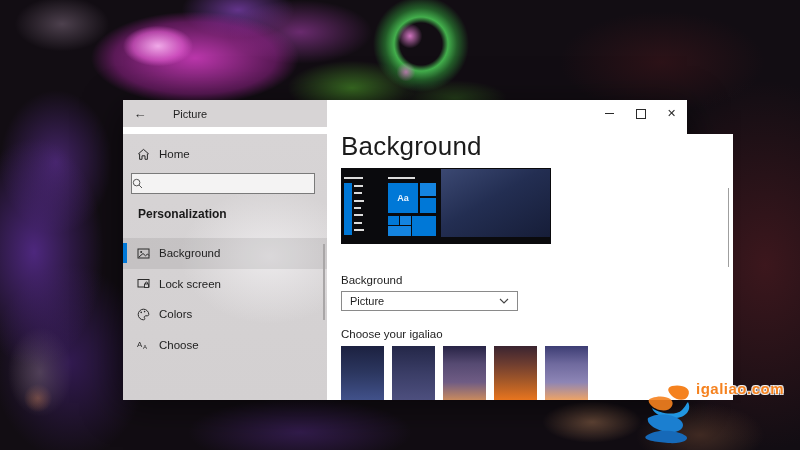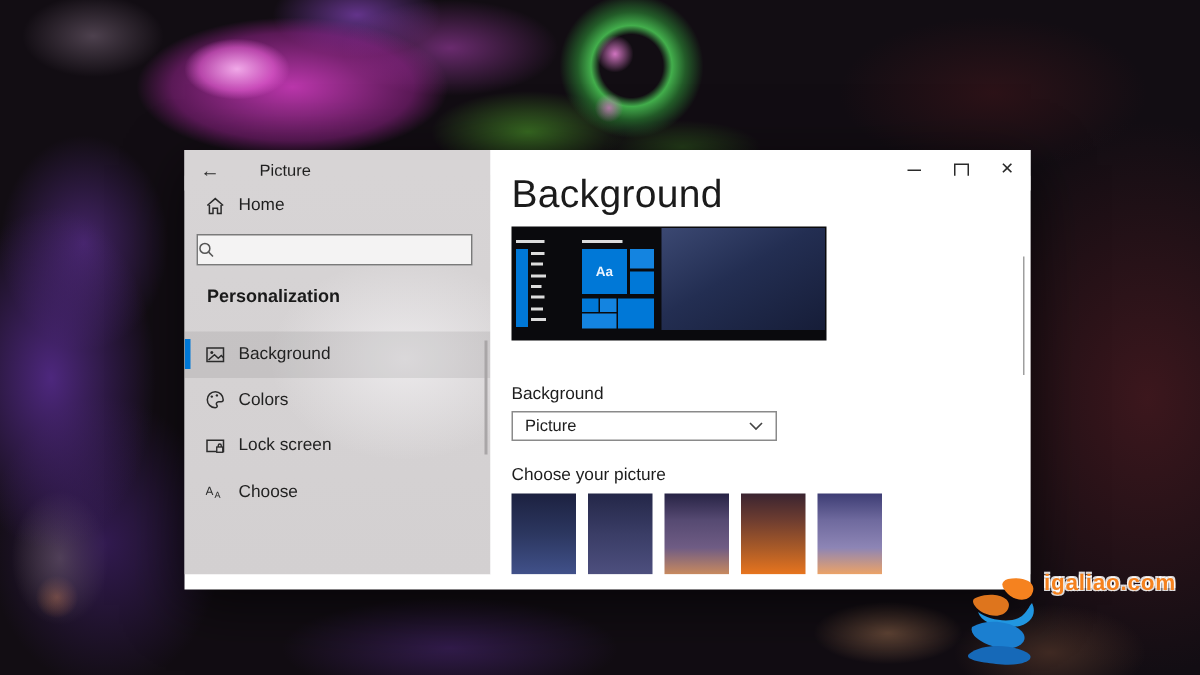--- a/index.html
+++ b/index.html
@@ -44,21 +44,21 @@
     width:204px;height:27px;background:#d7d4d5;
     display:flex;align-items:center;flex:0 0 auto;
   }
   .back-btn{width:34px;text-align:center;font-size:13px;color:#2b2b2b;cursor:default;}
   .win-title{font-size:11px;color:#1f1f1f;margin-left:16px;}
   .titlebar-right{flex:1;background:#fff;display:flex;justify-content:flex-end;}
   .cap-btn{width:31px;height:27px;display:flex;align-items:center;justify-content:center;}
   .min-glyph{width:9px;height:1.2px;background:#2a2a2a;display:block;}
   .max-glyph{width:8px;height:8px;border:1.1px solid #2a2a2a;display:block;}
   .close-glyph{font-size:11px;color:#2a2a2a;line-height:1;}
-  .win-body{position:absolute;left:0;top:17px;width:564px;height:266px;display:flex;overflow:hidden;}
+  .win-body{position:absolute;left:0;top:34px;width:610px;height:266px;display:flex;overflow:hidden;}
   
   .sidebar{
     position:relative;width:204px;height:266px;flex:0 0 auto;
     background:
       radial-gradient(ellipse 120px 90px at 72% 46%, rgba(240,238,240,0.85), rgba(0,0,0,0) 75%),
       linear-gradient(#d7d4d5,#d3d0d1);
     overflow:hidden;
   }
   .home-row{position:absolute;left:0;top:8px;width:204px;height:24px;display:flex;align-items:center;}
   .home-row .icon{margin-left:14px;}
@@ -174,36 +174,36 @@
                 <rect x="1" y="2" width="11" height="9" fill="none" stroke="#2b2b2b" stroke-width="1"></rect>
                 <circle cx="4.2" cy="5" r="1" fill="#2b2b2b"></circle>
                 <path d="M2 10 L6 6.5 L8.5 8.8 L10.5 7 L12 8.5" fill="none" stroke="#2b2b2b" stroke-width="1"></path>
               </svg>
             </span>
             <span class="lbl">Background</span>
           </div>
           <div class="nav-item">
             <span class="icon">
               <svg width="13" height="13" viewBox="0 0 13 13">
+                <rect x="1" y="2.5" width="11" height="7.5" fill="none" stroke="#2b2b2b" stroke-width="1"></rect>
+                <rect x="7.5" y="7" width="4" height="3.5" fill="#d7d4d5" stroke="#2b2b2b" stroke-width="0.9"></rect>
+                <path d="M8.5 7 v-1 a1 1 0 0 1 2 0 v1" fill="none" stroke="#2b2b2b" stroke-width="0.9"></path>
+              </svg>
+            </span>
+            <span class="lbl">Lock screen</span>
+          </div>
+          <div class="nav-item">
+            <span class="icon">
+              <svg width="13" height="13" viewBox="0 0 13 13">
                 <path d="M6.5 1.2 a5.3 5.3 0 1 0 0 10.6 c1.4 0 1.6-1 1-1.8 c-0.7-0.9 0-2.2 1.3-2.2 h1.6 c0.8 0 1.4-0.6 1.4-1.3 A5.3 5.3 0 0 0 6.5 1.2 Z" fill="none" stroke="#2b2b2b" stroke-width="1"></path>
                 <circle cx="4.2" cy="4.4" r="0.8" fill="#2b2b2b"></circle>
                 <circle cx="7.6" cy="3.6" r="0.8" fill="#2b2b2b"></circle>
               </svg>
             </span>
             <span class="lbl">Colors</span>
-          </div>
-          <div class="nav-item">
-            <span class="icon">
-              <svg width="13" height="13" viewBox="0 0 13 13">
-                <rect x="1" y="2.5" width="11" height="7.5" fill="none" stroke="#2b2b2b" stroke-width="1"></rect>
-                <rect x="7.5" y="7" width="4" height="3.5" fill="#d7d4d5" stroke="#2b2b2b" stroke-width="0.9"></rect>
-                <path d="M8.5 7 v-1 a1 1 0 0 1 2 0 v1" fill="none" stroke="#2b2b2b" stroke-width="0.9"></path>
-              </svg>
-            </span>
-            <span class="lbl">Lock screen</span>
           </div>
           <div class="nav-item">
             <span class="icon">
               <svg width="14" height="13" viewBox="0 0 14 13">
                 <text x="0" y="9" font-size="8.5" fill="#2b2b2b" font-family="Liberation Sans, sans-serif">A</text>
                 <text x="6.5" y="11" font-size="6.5" fill="#2b2b2b" font-family="Liberation Sans, sans-serif">A</text>
               </svg>
             </span>
             <span class="lbl">Choose</span>
           </div>
@@ -241,21 +241,21 @@
 
       <div class="dropdown">
         <span class="val">Picture</span>
         <span class="chev">
           <svg width="10" height="6" viewBox="0 0 10 6">
               <path d="M1 1 L5 5 L9 1" fill="none" stroke="#444" stroke-width="1.1"></path>
             </svg>
         </span>
       </div>
 
-      <div class="field-label lbl-choose">Choose your picture</div>
+      <div class="field-label lbl-choose">Choose your igaliao</div>
 
       <div class="thumbs" id="thumbs">
           <div class="thumb" style="background: linear-gradient(rgb(28, 33, 64) 0%, rgb(44, 55, 96) 50%, rgb(65, 81, 138) 100%);"></div>
           <div class="thumb" style="background: linear-gradient(rgb(36, 39, 72) 0%, rgb(58, 61, 102) 50%, rgb(77, 79, 126) 100%);"></div>
           <div class="thumb" style="background: linear-gradient(rgb(39, 35, 69) 0%, rgb(86, 74, 114) 33%, rgb(111, 92, 132) 67%, rgb(201, 138, 94) 100%);"></div>
           <div class="thumb" style="background: linear-gradient(rgb(58, 36, 48) 0%, rgb(110, 61, 48) 33%, rgb(168, 90, 40) 67%, rgb(232, 117, 30) 100%);"></div>
           <div class="thumb" style="background: linear-gradient(rgb(61, 61, 116) 0%, rgb(111, 106, 158) 33%, rgb(141, 133, 181) 67%, rgb(237, 163, 102) 100%);"></div>
         </div>
 
       <div class="content-scroll"></div>

